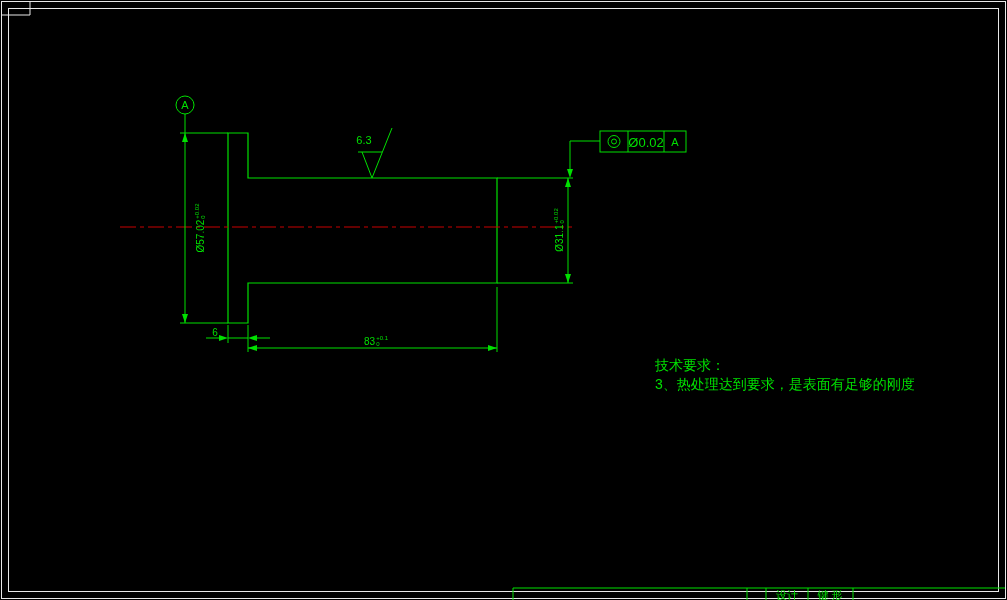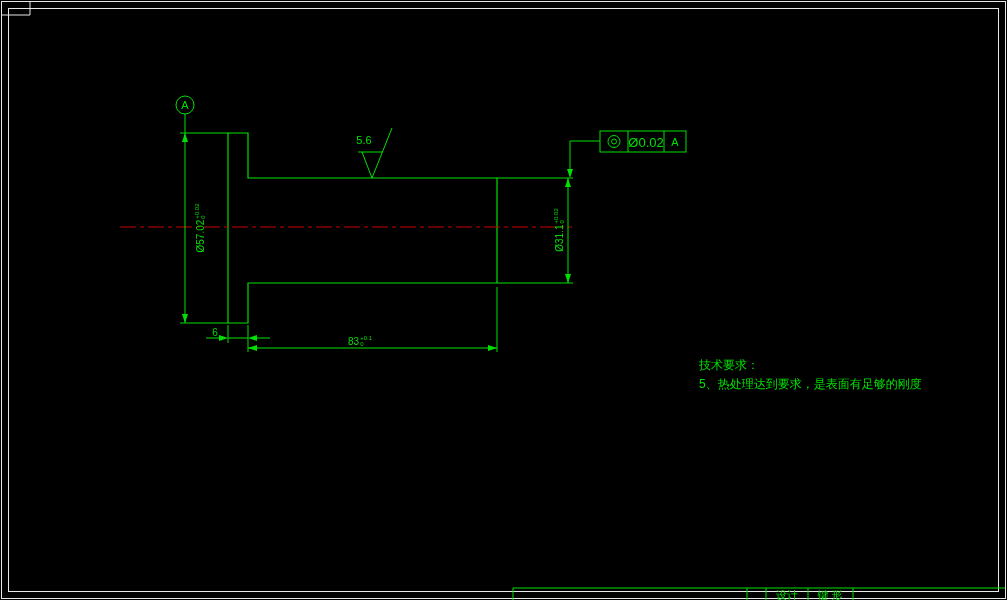--- a/index.html
+++ b/index.html
@@ -16,21 +16,21 @@
   .c{transform:translate(-50%,-50%);}
   .dim-label{
     position:absolute;color:var(--green);font-size:10px;white-space:nowrap;
     display:flex;align-items:center;gap:1px;
   }
   .dim-label.rot{transform:translate(-50%,-50%) rotate(-90deg);}
   .dim-label.hor{transform:translate(-50%,-50%);}
   .tol{display:inline-flex;flex-direction:column;font-size:6px;line-height:6px;}
   .tech{
     position:absolute;left:655px;top:356px;color:var(--green);
-    font-size:12px;line-height:19px;margin-left:44px;
+    font-size:14px;line-height:19px;
   }
   .tb-cell{position:absolute;color:var(--green);font-size:11px;transform:translate(-50%,-50%);white-space:nowrap;}
 </style>
 </head>
 <body>
 
 <div id="stage">
 
   <svg width="1007" height="600" viewBox="0 0 1007 600">
 
@@ -90,21 +90,21 @@
       <polygon points="497,348 488,345 488,351" fill="#00e000" stroke="none"></polygon>
     </g>
 
     <g stroke="#00e000" stroke-width="1" fill="none">
       <path d="M513,588 H1005 M513,588 V600 M747,588 V600 M766,588 V600 M808,588 V600 M853,588 V600"></path>
     </g>
   </svg>
 
   <div class="txt c" style="left:185px;top:105px;font-size:11px;">A</div>
 
-  <div class="txt c" style="left:364px;top:140px;font-size:11px;">5.6</div>
+  <div class="txt c" style="left:364px;top:140px;font-size:11px;">6.3</div>
 
   <div class="txt c" style="left:646px;top:142px;font-size:13px;">Ø0.02</div>
   <div class="txt c" style="left:675px;top:142px;font-size:11px;">A</div>
 
   <div class="dim-label rot" style="left:200px;top:228px;">
     <span>Ø57.02</span>
     <span class="tol">
       <span>+0.02</span>
       <span>0</span>
     </span>
@@ -115,29 +115,29 @@
     <span class="tol">
       <span>+0.02</span>
       <span>0</span>
     </span>
   </div>
 
   <div class="dim-label hor" style="left:215px;top:332px;font-size:10px;">
     <span>6</span>
   </div>
 
-  <div class="dim-label hor" style="left:360px;top:341px;">
+  <div class="dim-label hor" style="left:376px;top:341px;">
     <span>83</span>
     <span class="tol">
       <span>+0.1</span>
       <span>0</span>
     </span>
   </div>
 
   <div class="tech">
     <div>技术要求：</div>
-    <div>5、热处理达到要求，是表面有足够的刚度</div>
+    <div>3、热处理达到要求，是表面有足够的刚度</div>
   </div>
 
   <div class="tb-cell" style="left:787px;top:595px;">设计</div>
   <div class="tb-cell" style="left:830px;top:595px;">键 形</div>
 
 </div>
 
 </body></html>

